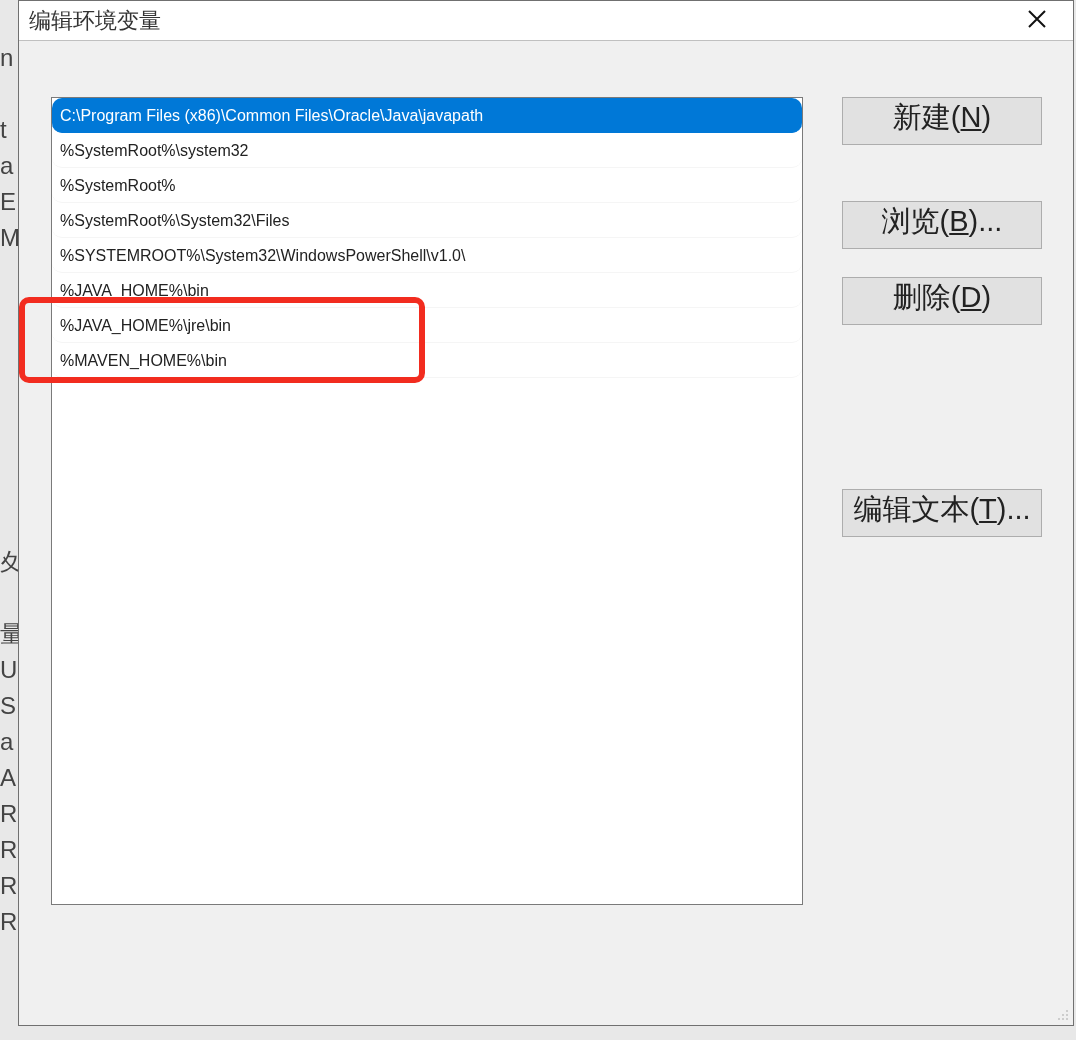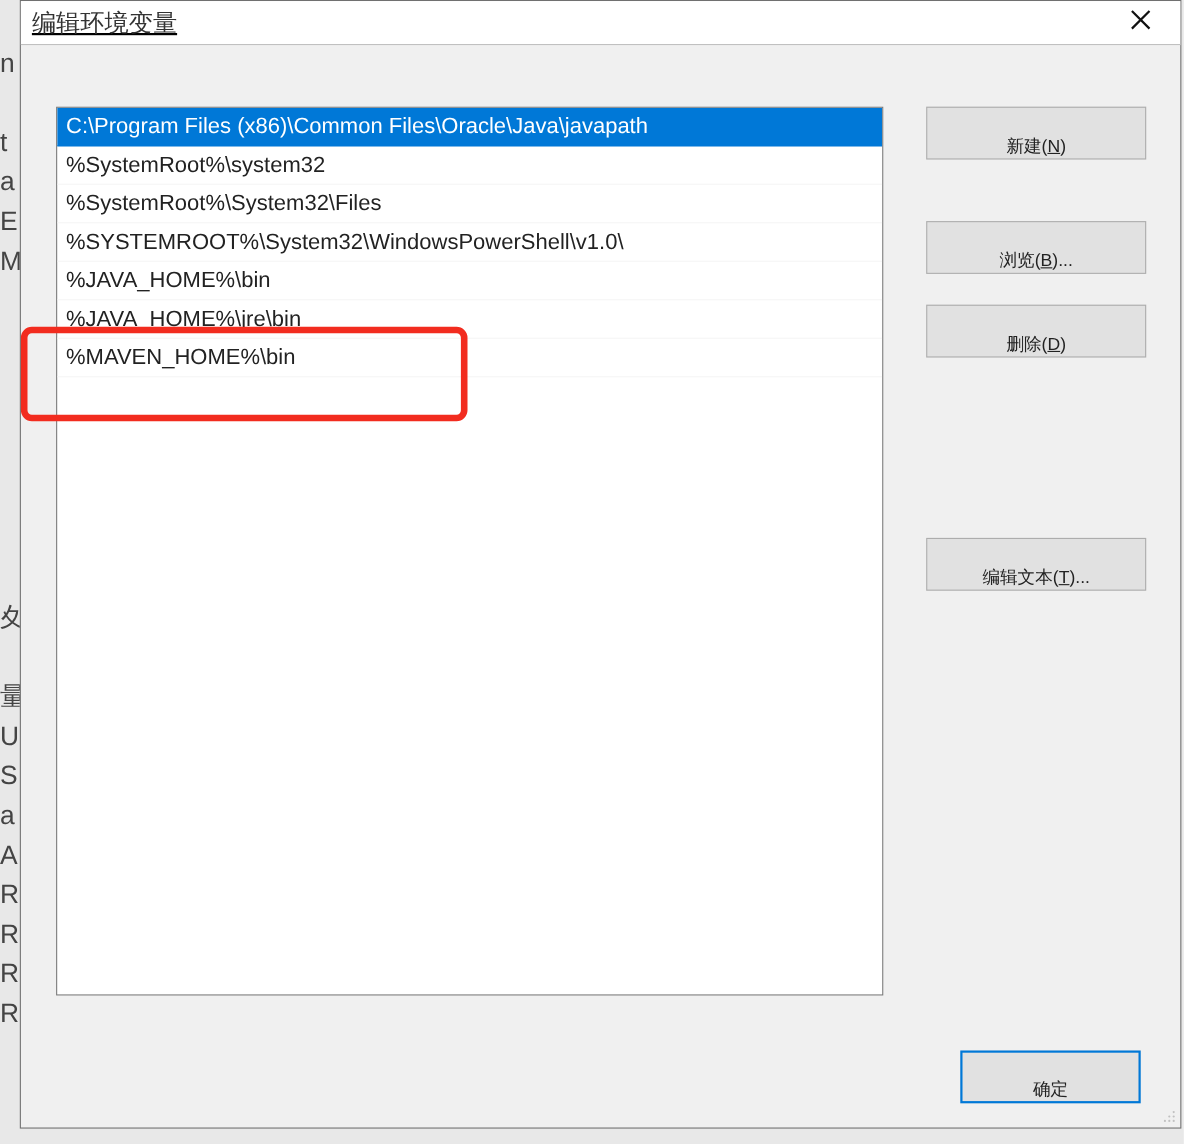--- a/index.html
+++ b/index.html
@@ -35,21 +35,20 @@
   }
   .titlebar {
     height: 40px;
     background: #ffffff;
     display: flex;
     align-items: center;
     padding-left: 10px;
     padding-right: 10px;
     border-bottom: 1px solid #c0c0c0;
     position: relative;
-    text-decoration: underline;
   }
   .titlebar .title {
     font-size: 22px;
     color: #333;
   }
   .close-btn {
     position: absolute;
     right: 6px; top: 0; bottom: 0;
     width: 60px;
     display: flex;
@@ -68,50 +67,51 @@
     top: 56px;
     width: 752px;
     height: 808px;
     background: #ffffff;
     border: 1px solid #7a7a7a;
     overflow: hidden;
   }
   .list-item {
     height: 35px;
     line-height: 35px;
-    font-size: 20px;
+    font-size: 16px;
     padding: 0 8px;
     white-space: nowrap;
     border-bottom: 1px solid #f5f5f5;
     color: #222;
     cursor: default;
     user-select: none;
+    border-radius: 10px;
   }
   .list-item.selected {
     background: #0078d7;
     color: #ffffff;
     border-bottom-color: #0078d7;
   }
   .btn-col {
     position: absolute;
     left: 823px;
     top: 56px;
     width: 200px;
     display: flex;
     flex-direction: column;
   }
   .btn {
     width: 200px;
     height: 48px;
     background: #e1e1e1;
     border: 1px solid #adadad;
-    font-size: 16px;
+    font-size: 29px;
     color: #222;
     display: flex;
-    align-items: flex-end;
+    align-items: flex-start;
     justify-content: center;
     cursor: pointer;
     user-select: none;
   }
   .btn.primary {
     border: 2px solid #0078d7;
     background: #e1e1e1;
   }
   .btn .ul { text-decoration: underline; }
   .gap-small { height: 28px; }
@@ -183,20 +183,21 @@
           </svg>
       </span>
     </div>
   </div>
 
   <div class="body">
 
     <div class="listbox" id="listbox">
         <div class="list-item selected">C:\Program Files (x86)\Common Files\Oracle\Java\javapath</div>
         <div class="list-item">%SystemRoot%\system32</div>
+        <div class="list-item">%SystemRoot%</div>
         <div class="list-item">%SystemRoot%\System32\Files</div>
         <div class="list-item">%SYSTEMROOT%\System32\WindowsPowerShell\v1.0\</div>
         <div class="list-item">%JAVA_HOME%\bin</div>
         <div class="list-item">%JAVA_HOME%\jre\bin</div>
         <div class="list-item">%MAVEN_HOME%\bin</div>
       </div>
 
     <div class="btn-col">
       <div class="btn">
         <span><span>新建</span>(<span class="ul">N</span>)</span>
@@ -212,23 +213,20 @@
       </div>
       <div class="gap-big"></div>
       <div class="gap-small"></div>
       <div class="gap-big"></div>
       <div class="btn">
         <span><span>编辑文本</span>(<span class="ul">T</span>)<span>...</span></span>
       </div>
     </div>
 
     <div class="footer">
-      <div class="btn primary">
-        <span>确定</span>
-      </div>
     </div>
 
     <div class="resize-grip">
       <svg viewBox="0 0 16 16">
         <circle cx="14" cy="6" r="1" fill="#888"></circle>
         <circle cx="10" cy="10" r="1" fill="#888"></circle>
           <circle cx="14" cy="10" r="1" fill="#888"></circle>
         <circle cx="6" cy="14" r="1" fill="#888"></circle>
           <circle cx="10" cy="14" r="1" fill="#888"></circle>
           <circle cx="14" cy="14" r="1" fill="#888"></circle>

